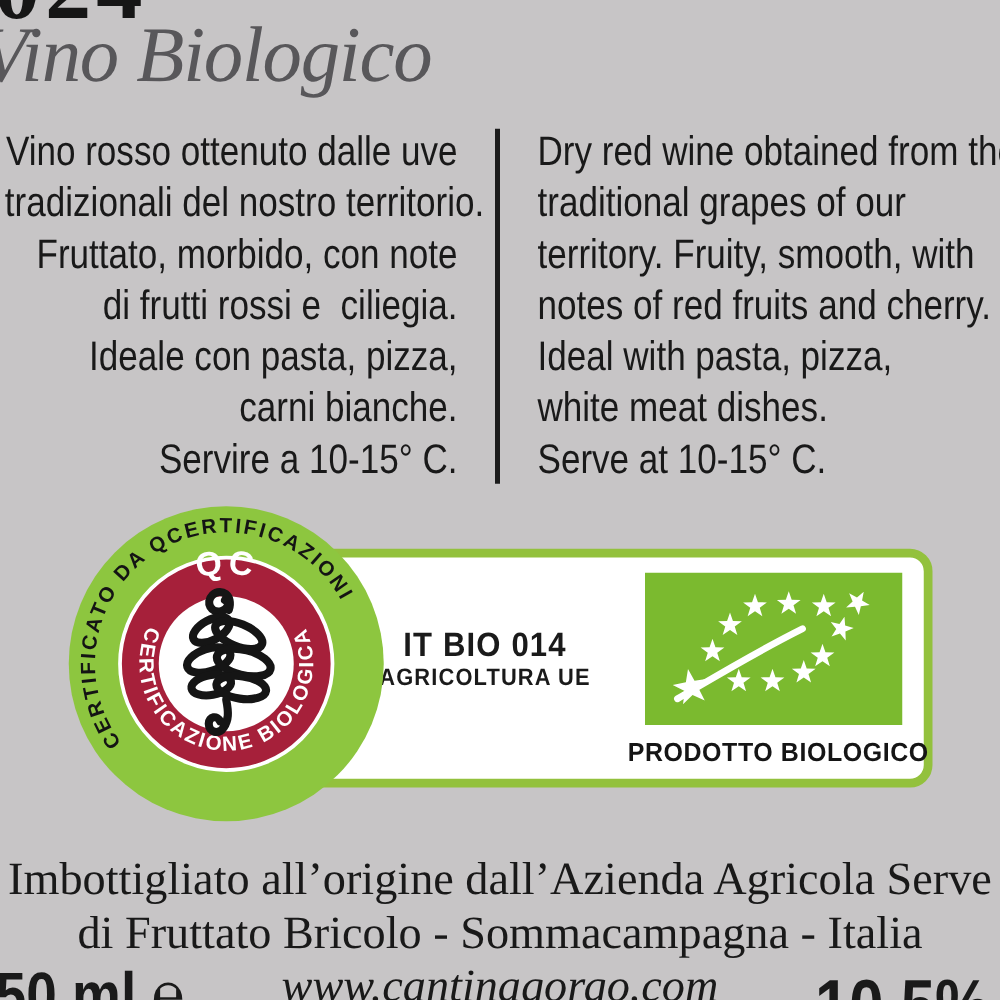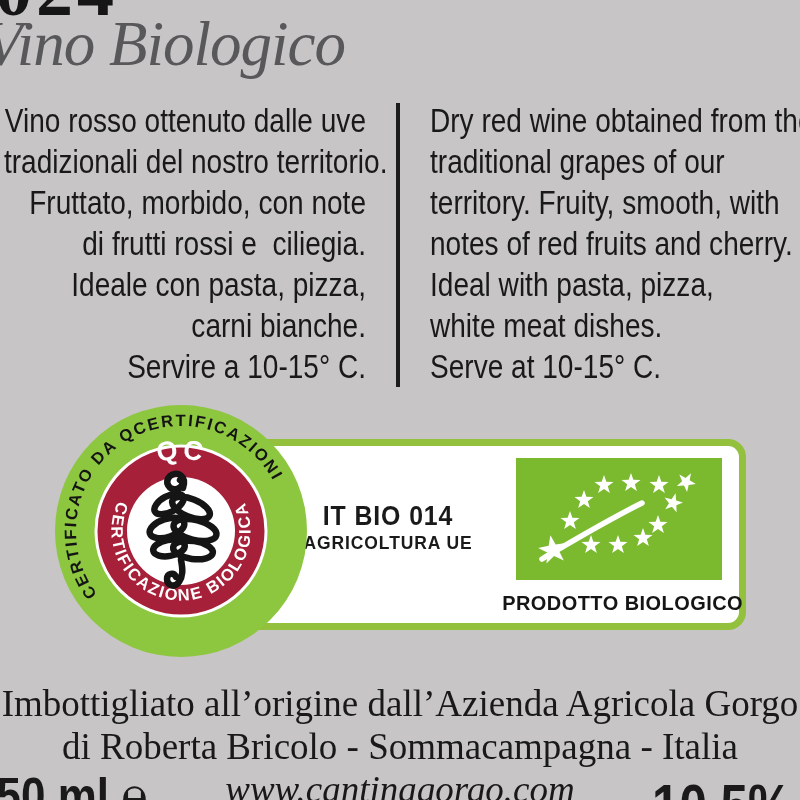--- a/index.html
+++ b/index.html
@@ -137,19 +137,19 @@
     <ellipse rx="20" ry="9" transform="translate(10,-26) rotate(22)"></ellipse>
     <ellipse rx="18" ry="9" transform="translate(-14,-6) rotate(-18)"></ellipse>
     <ellipse rx="22" ry="10" transform="translate(14,-4) rotate(14)"></ellipse>
     <ellipse rx="16" ry="8" transform="translate(-12,14) rotate(-10)"></ellipse>
     <ellipse rx="20" ry="9" transform="translate(12,16) rotate(8)"></ellipse>
     <path d="M0,26 C 2,36 2,42 -2,48 C -6,54 -14,52 -14,45 C -14,39 -7,38 -5,43"></path>
   </g>
 </svg>
 
 <div class="abs bottler">
-  <span>Imbottigliato all’origine dall’Azienda Agricola Gorgo</span>
-  <span>di Roberta Bricolo - Sommacampagna - Italia</span>
+  <span>Imbottigliato all’origine dall’Azienda Agricola Serve</span>
+  <span>di Fruttato Bricolo - Sommacampagna - Italia</span>
   <span class="site">www.cantinagorgo.com</span>
 </div>
 
 <div class="abs volume">750 ml ℮</div>
 <div class="abs alcohol">10,5%</div>
 
 </body></html>

